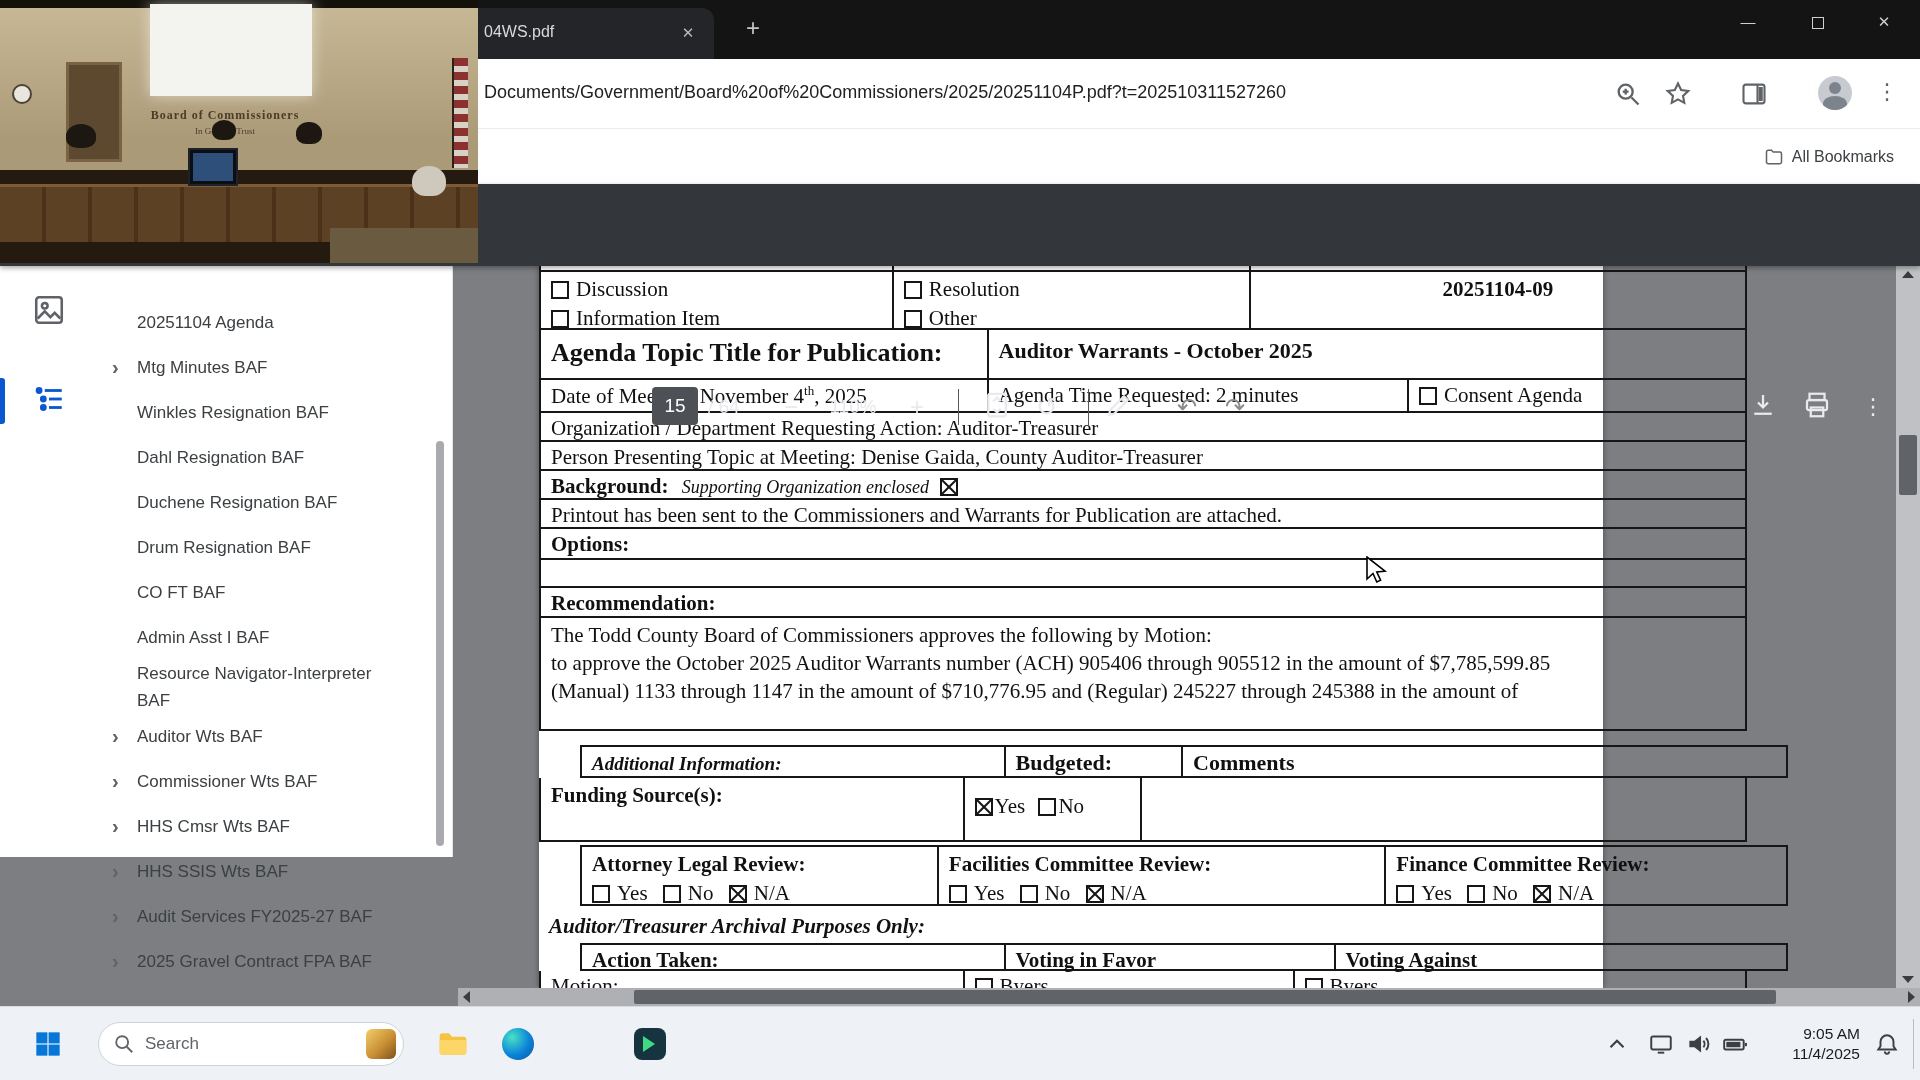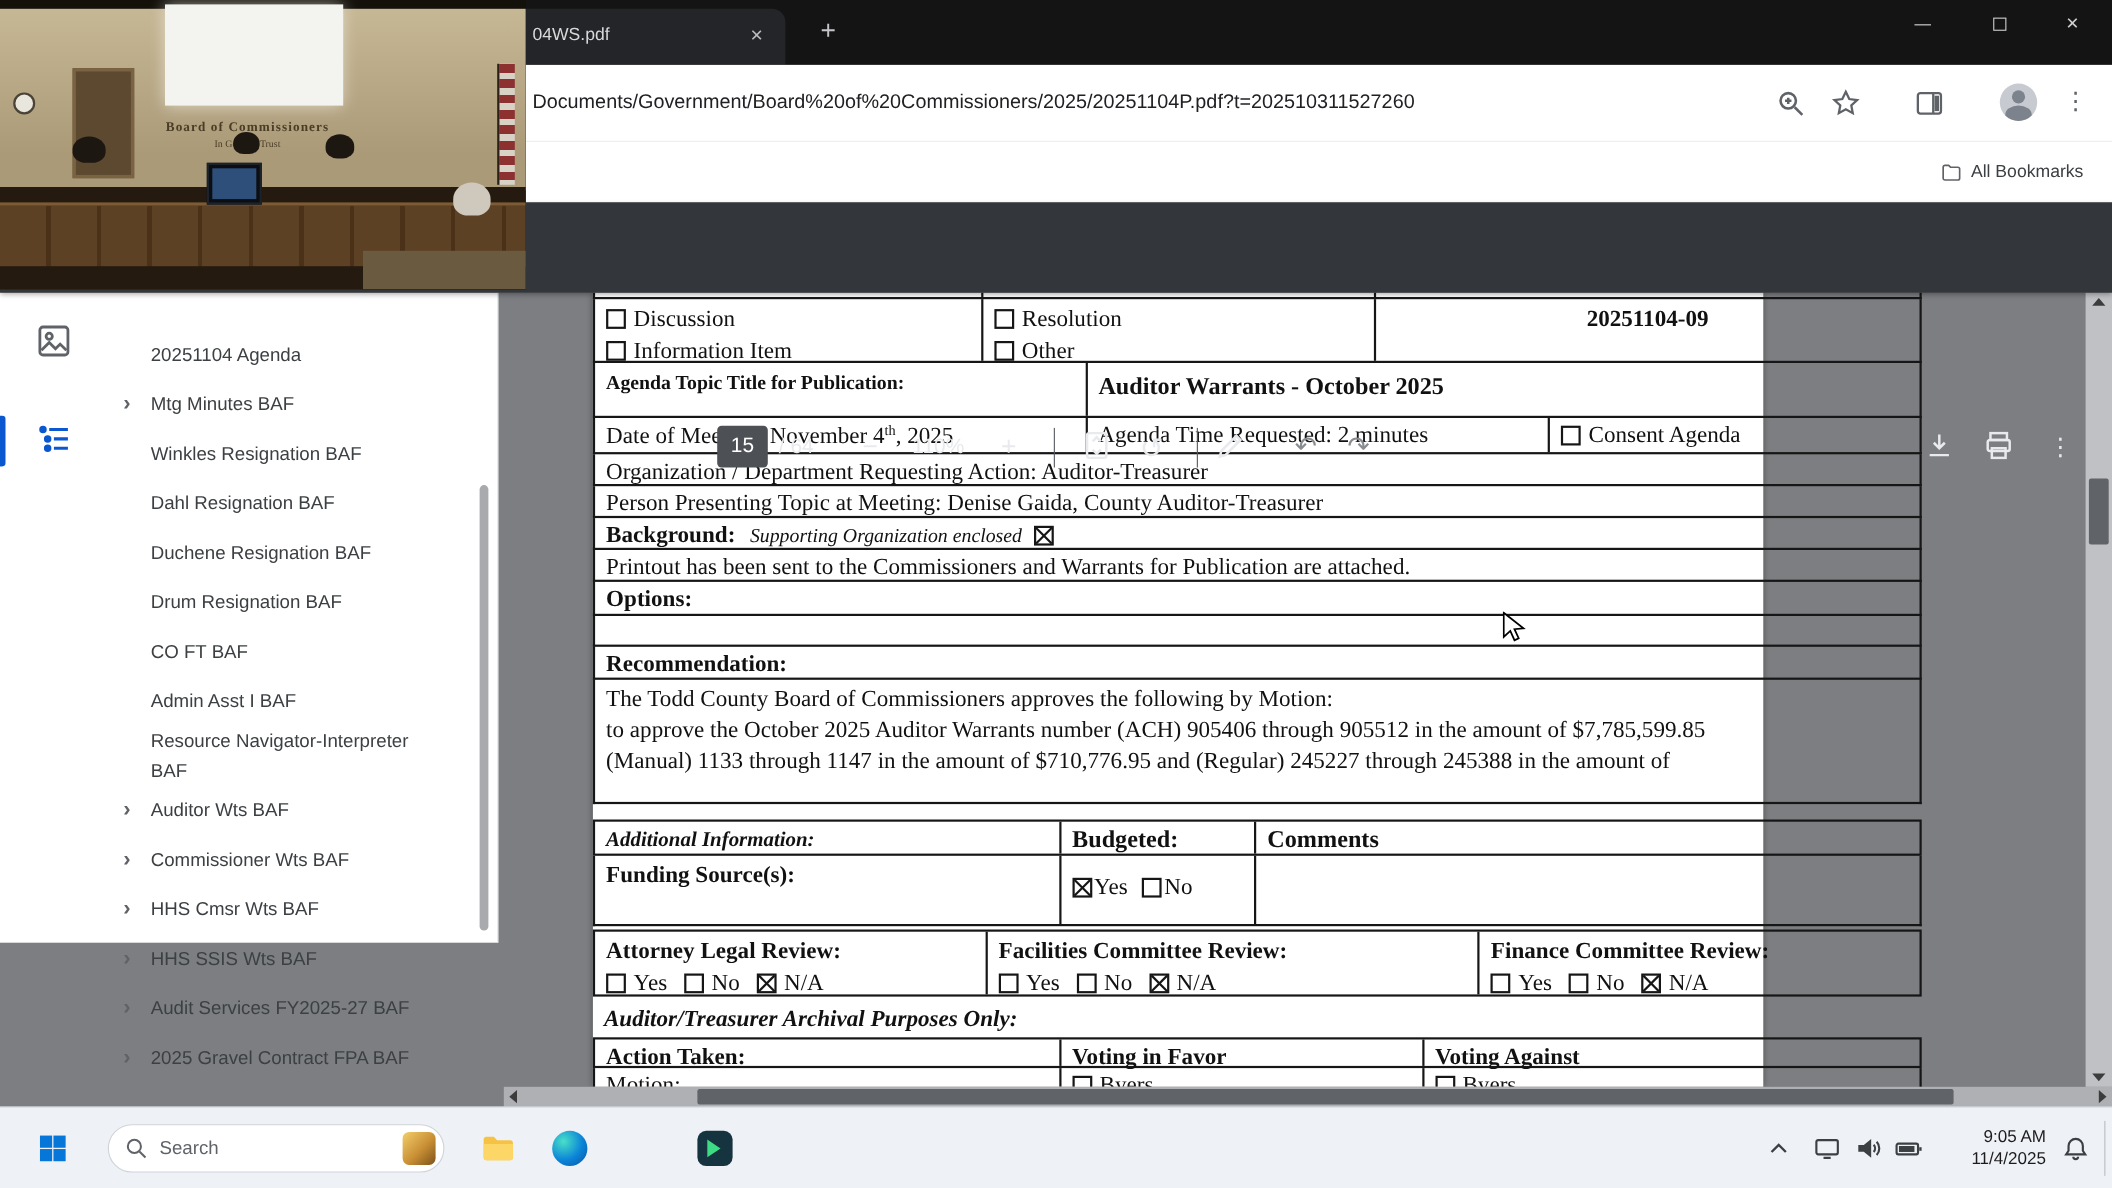--- a/index.html
+++ b/index.html
@@ -54,21 +54,21 @@
   .bm-list { position:absolute; left:100px; top:34px; width:330px; }
   .bm-item { display:flex; align-items:center; min-height:45px; cursor:default; }
   .bm-chev { width:37px; font-size:20px; color:#5f6368; text-align:left; padding-left:12px; font-weight:bold; }
   .bm-label { width:250px; font-size:17px; color:#3c4043; line-height:27px; }
   .side-scroll { position:absolute; left:436px; top:175px; width:8px; height:405px; background:#a8aaad; border-radius:4px; }
 
   
   .pdf-page { left:539px; top:266px; width:1064px; height:722px; background:#ffffff;
               box-shadow:0 0 6px rgba(0,0,0,.4); font-family:"Liberation Serif", serif; color:#111; }
   .row { position:absolute; left:0; width:1208px; display:flex; border:2px solid #161616; border-top:none; }
-  .row.topb { border-top:2px solid #161616; }
+  .row.topb { border-top:2px solid #161616;margin-left:41px; }
   .row.cutrow { border-bottom:none; overflow:hidden; }
   .c { height:100%; padding:3px 10px; font-size:21px; }
   .c + .c { border-left:2px solid #161616; }
   .b { font-weight:bold; }
   .i { font-style:italic; }
   .cb { display:inline-block; width:18px; height:18px; border:2px solid #161616; vertical-align:-3px;
         margin-right:7px; position:relative; background:#fff; }
   .cb.checked::before,.cb.checked::after { content:""; position:absolute; left:50%; top:50%; width:20px; height:2px;
         background:#161616; }
   .cb.checked::before { transform:translate(-50%,-50%) rotate(45deg); }
@@ -321,21 +321,21 @@
       <div class="c" style="width:358px;">
         <span class="cbline"><span class="cb"></span><span>Resolution</span></span>
         <span class="cbline"><span class="cb"></span><span>Other</span></span>
       </div>
       <div class="c" style="width:498px;">
         <div class="docnum">20251104-09</div>
       </div>
     </div>
 
     <div class="row" style="top:64px; height:50px;">
-      <div class="c b" style="width:447px; font-size:18px; padding-top:8px;">Agenda Topic Title for Publication:</div>
+      <div class="c b" style="width:447px; font-size:26px; padding-top:8px;">Agenda Topic Title for Publication:</div>
       <div class="c b" style="width:761px; font-size:22px; padding-top:8px;">Auditor Warrants - October 2025</div>
     </div>
 
     <div class="row" style="top:114px; height:33px;">
       <div class="c" style="width:447px;">
         <span>Date of Meeting: November 4</span><span class="sup">th</span><span>, 2025</span>
       </div>
       <div class="c" style="width:422px;">Agenda Time Requested: 2 minutes</div>
       <div class="c" style="width:339px;">
         <span class="cb"></span><span>Consent Agenda</span>

